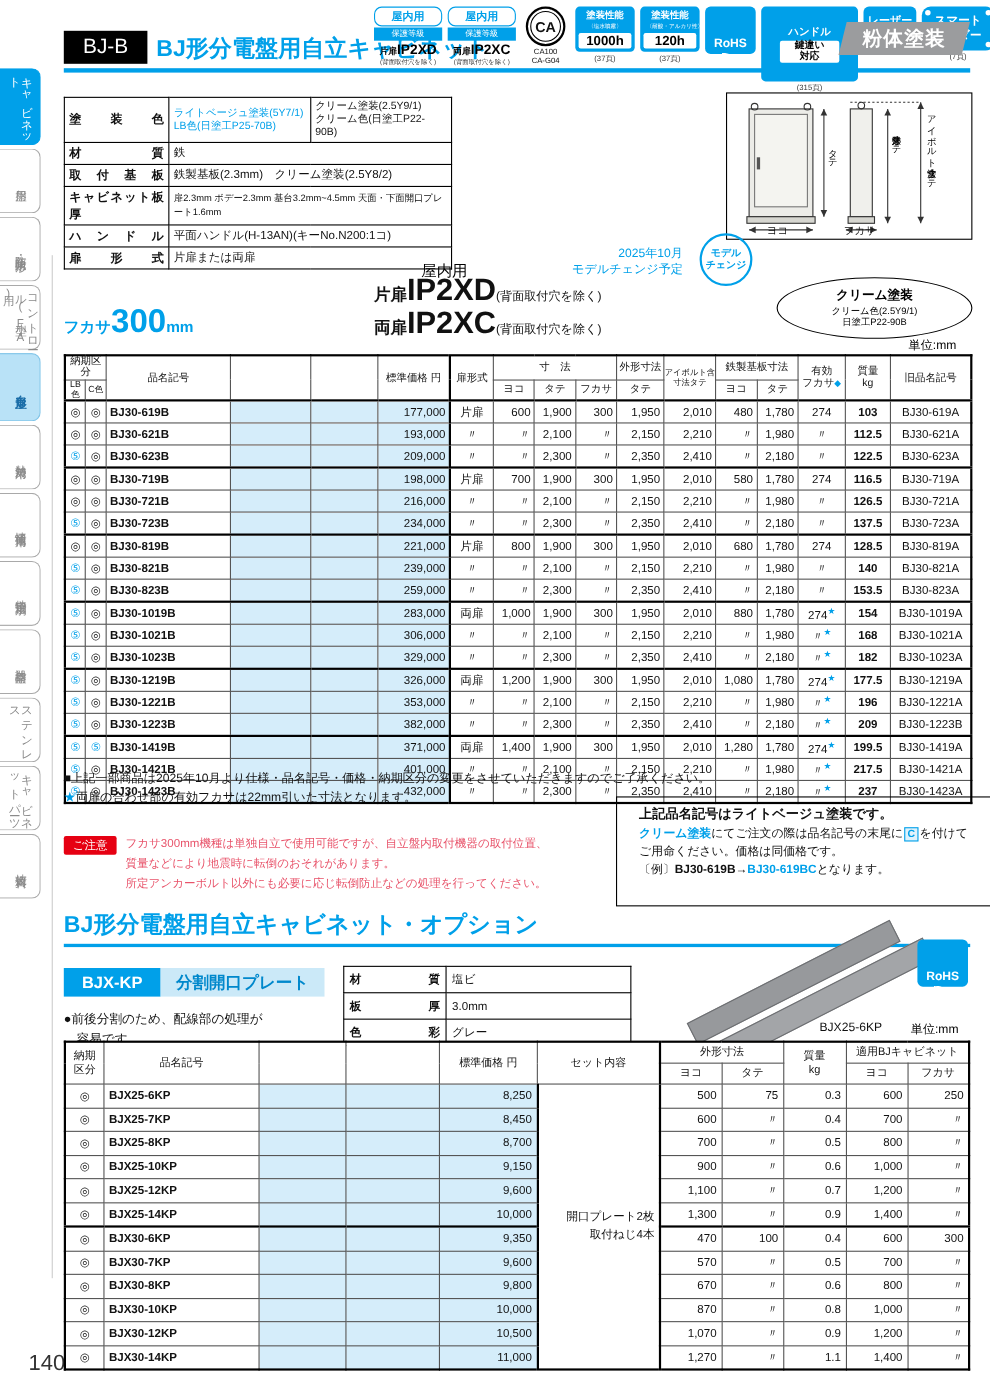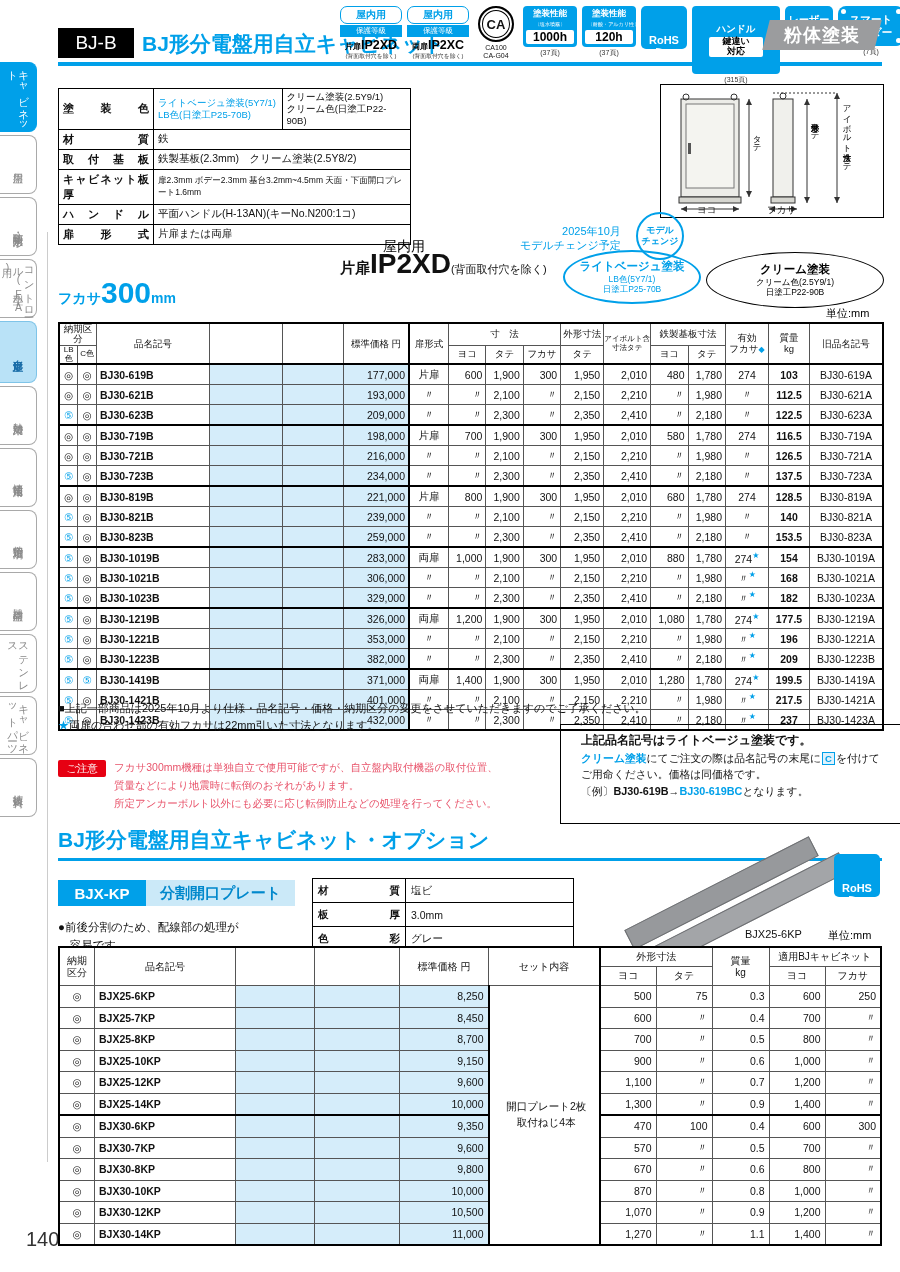--- a/index.html
+++ b/index.html
@@ -133,21 +133,21 @@
   .plate{position:absolute;width:205px;height:20px;background:#97999c;border:1px solid #6c6e71;transform:rotate(-27deg);}
   .plate.p1{left:18px;top:30px;}
   .plate.p2{left:48px;top:46px;background:#a3a5a8;}
   .plate-label{position:absolute;left:745px;top:928px;font-size:11px;}
   .rohs2{position:absolute;left:834px;top:854px;}
 
   
   .opt-table{position:absolute;left:58px;top:946px;border-collapse:collapse;table-layout:fixed;width:824px;border:2px solid #000;}
   .opt-table th{border:1px solid #555;font-weight:normal;font-size:10px;padding:0;line-height:1.15;height:18px;background:#fff;}
   .opt-table td{border:1px solid #555;font-size:10.5px;padding:0 4px;height:20.5px;white-space:nowrap;}
-  .opt-table .set-cell{font-size:10.5px;text-align:center;vertical-align:middle;white-space:pre-line;line-height:1.5;padding-left:8px;background:#fff;}
+  .opt-table .set-cell{font-size:10.5px;text-align:right;vertical-align:middle;white-space:pre-line;line-height:1.5;padding-left:8px;background:#fff;}
 </style>
 </head>
 <body>
 
 <div class="page">
 
   <nav class="sidebar" id="sidebar">
       <div class="tab active">
         <span>キャビネット</span>
       </div>
@@ -318,27 +318,25 @@
   </div>
 
   <div class="mc-text">2025年10月
 モデルチェンジ予定</div>
   <div class="mc-circle"><span style="white-space:pre-line">モデル
 チェンジ</span></div>
   <div class="indoor">屋内用</div>
   <div class="ipline" style="top:248px;">
     <span class="door">片扉</span><span class="code">IP2XD</span><span>(背面取付穴を除く)</span>
   </div>
+  <div class="ipline" style="top:278px;">
+    <span class="door">両扉</span><span class="code">IP2XC</span><span>(背面取付穴を除く)</span>
+  </div>
   <div class="depth">
     <span class="l">フカサ</span><span class="v">300</span><span class="u">mm</span>
-  </div>
-  <div class="oval lb">
-    <div class="l1">ライトベージュ塗装</div>
-      <div class="l2">LB色(5Y7/1)</div>
-      <div class="l3">日塗工P25-70B</div>
   </div>
   <div class="oval cream">
     <div class="l1">クリーム塗装</div>
       <div class="l2">クリーム色(2.5Y9/1)</div>
       <div class="l3">日塗工P22-90B</div>
   </div>
   <div class="unit" style="left:826px;top:306px;">単位:mm</div>
 
   <table class="main-table">
     <thead>

